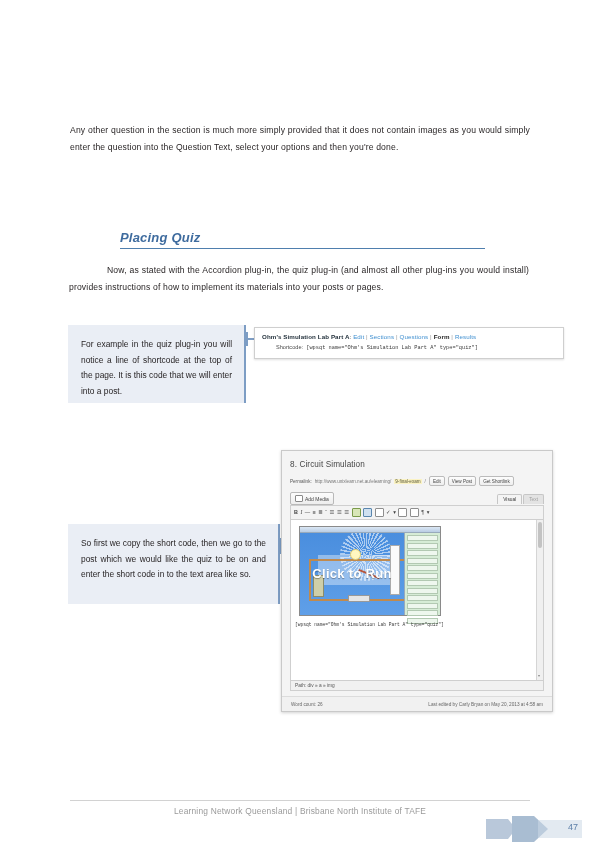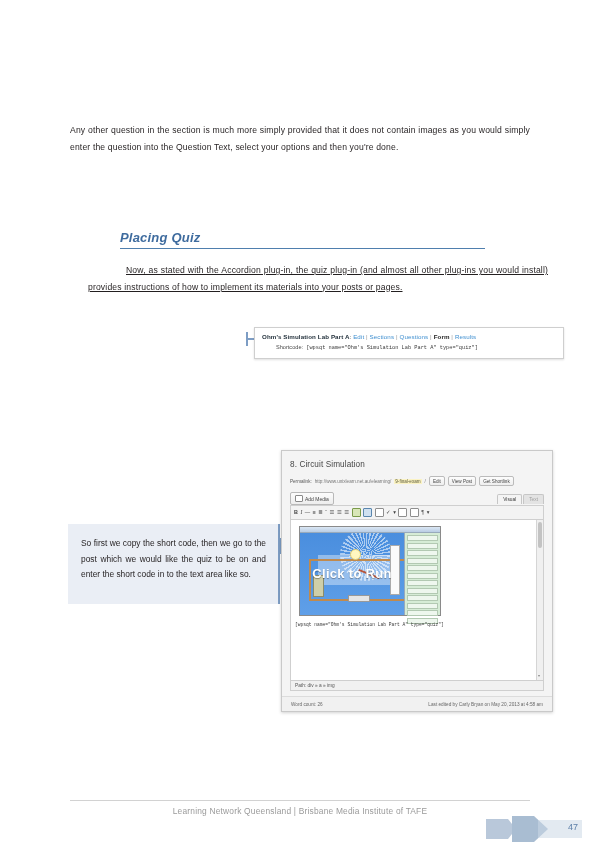--- a/index.html
+++ b/index.html
@@ -16,21 +16,21 @@
   
   .para {
     position:absolute;
     font-size:8.6px;
     line-height:16.5px;
     text-align:justify;
     color:#231f20;
     letter-spacing:0.15px;
   }
   #para-intro { left:70px; top:122px; width:460px; }
-  #para-now   { left:88px; top:262px; width:460px;text-decoration:underline; }
+  #para-now   { left:69px; top:262px; width:460px; }
   .indent { display:inline-block; width:38px; }
 
   
   #heading-wrap { position:absolute; left:120px; top:230px; width:365px; }
   #heading-placing-quiz {
     font-size:13px;
     font-style:italic;
     font-weight:bold;
     color:#3e6b9e;
     letter-spacing:0.2px;
@@ -212,20 +212,21 @@
 
   <div id="heading-wrap">
     <div id="heading-placing-quiz">Placing Quiz</div>
     <div id="heading-rule"></div>
   </div>
 
   <div class="para" id="para-now">
     <span class="indent"></span><span>Now, as stated with the Accordion plug-in, the quiz plug-in (and almost all other plug-ins you would install) provides instructions of how to implement its materials into your posts or pages.</span>
   </div>
 
+  <div class="callout" id="callout-one">For example in the quiz plug-in you will notice a line of shortcode at the top of the page. It is this code that we will enter into a post.</div>
   <div class="connector" id="connector-one-v"></div>
   <div class="connector" id="connector-one"></div>
 
   <div id="shot-shortcode">
     <div id="quiz-title-line">
       <span class="qt">Ohm's Simulation Lab Part A</span><span>:</span>
       <span class="lnk">Edit</span>
       <span class="sep">|</span>
       <span class="lnk">Sections</span>
       <span class="sep">|</span>
@@ -335,21 +336,21 @@
 
     <div id="path-bar">Path: div » a » img</div>
 
     <div id="status-bar">
       <span>Word count: 26</span>
       <span>Last edited by Carly Bryan on May 20, 2013 at 4:58 am</span>
     </div>
   </div>
 
   <div id="footer-rule"></div>
-  <div id="footer-text">Learning Network Queensland | Brisbane Media Institute of TAFE</div>
+  <div id="footer-text">Learning Network Queensland | Brisbane North Institute of TAFE</div>
   <svg id="page-badge" viewBox="0 0 96 26">
     <polygon points="0,3 22,3 30,13 22,23 0,23" fill="#b9c8da"></polygon>
     <polygon points="26,0 48,0 62,13 48,26 26,26" fill="#a9bdd2"></polygon>
     <polygon points="52,4 96,4 96,22 52,22" fill="#ccd9e6" opacity="0.55"></polygon>
   </svg>
   <div id="page-num">47</div>
 
 </div>
 
 </body></html>

